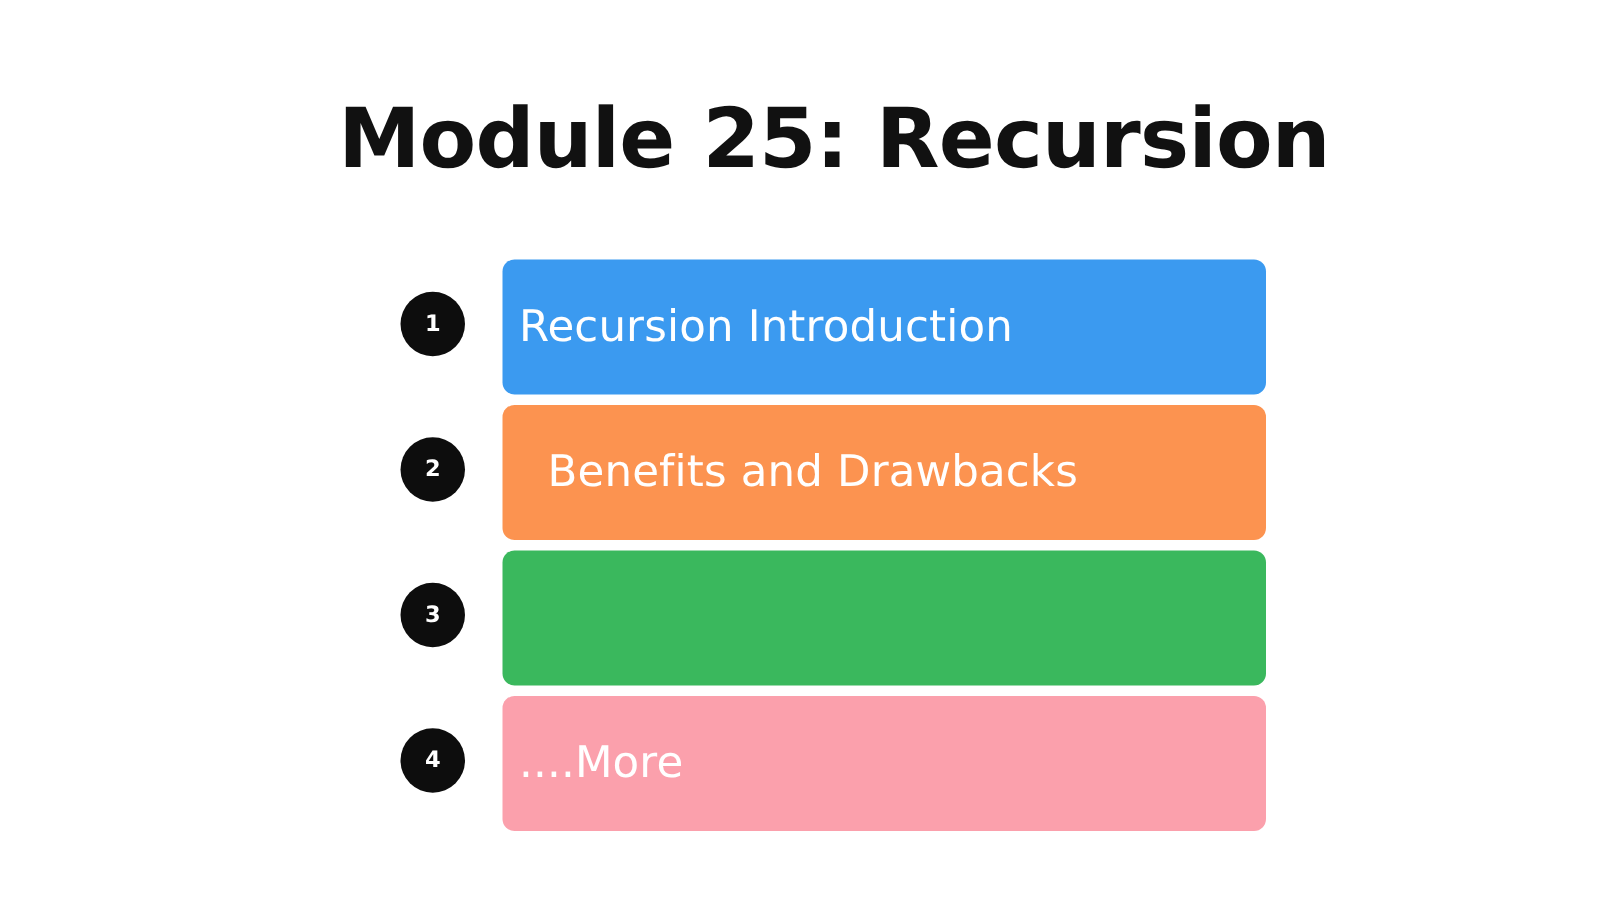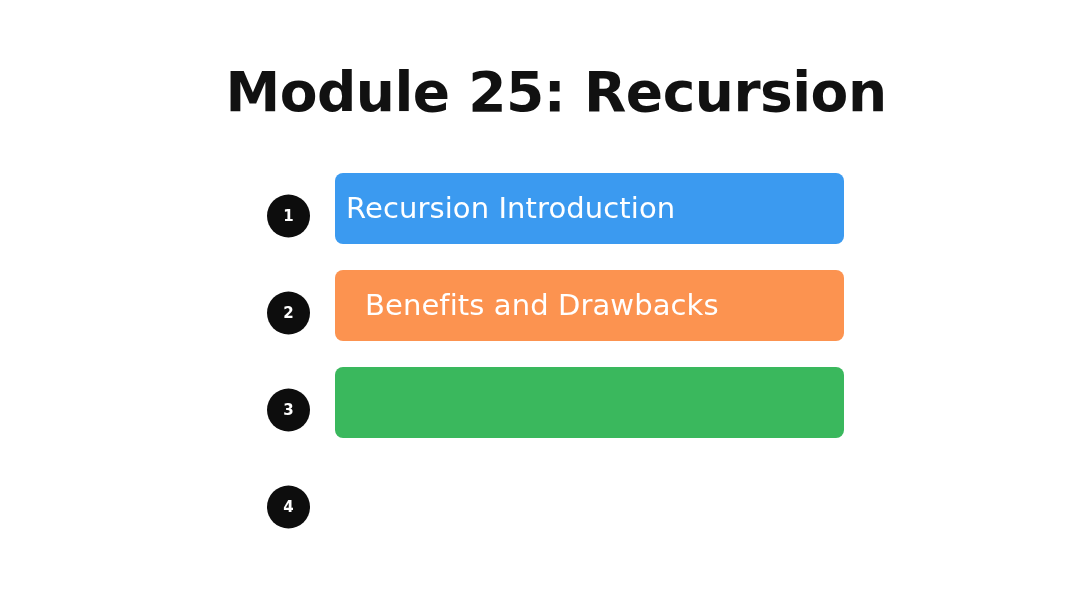--- a/index.html
+++ b/index.html
@@ -73,21 +73,21 @@
     font-weight: 700;
     line-height: 1;
     box-sizing: border-box;
   }
 
   .bar {
     position: absolute;
     left: 68px;
     top: 0;
     width: 509px;
-    height: 71px;
+    height: 90px;
     border-radius: 8px;
     display: flex;
     align-items: center;
     box-sizing: border-box;
     padding: 0 18px 0 11px;
   }
 
   .bar-label {
     font-family: "DejaVu Sans", "Liberation Sans", sans-serif;
     font-size: 29px;
@@ -133,16 +133,19 @@
       </div>
       <div class="bar" style="background: rgb(58, 184, 93);">
         <span class="bar-label" style="color: rgb(255, 255, 255);"></span>
       </div>
     </div>
 
     <div class="agenda-row">
       <div class="badge" style="background: rgb(13, 13, 13); color: rgb(255, 255, 255);">
         <span>4</span>
       </div>
+      <div class="bar" style="background: rgb(251, 160, 172);">
+        <span class="bar-label" style="color: rgb(255, 255, 255);">....More</span>
+      </div>
     </div>
 
   </div>
 </div>
 
 </body></html>

